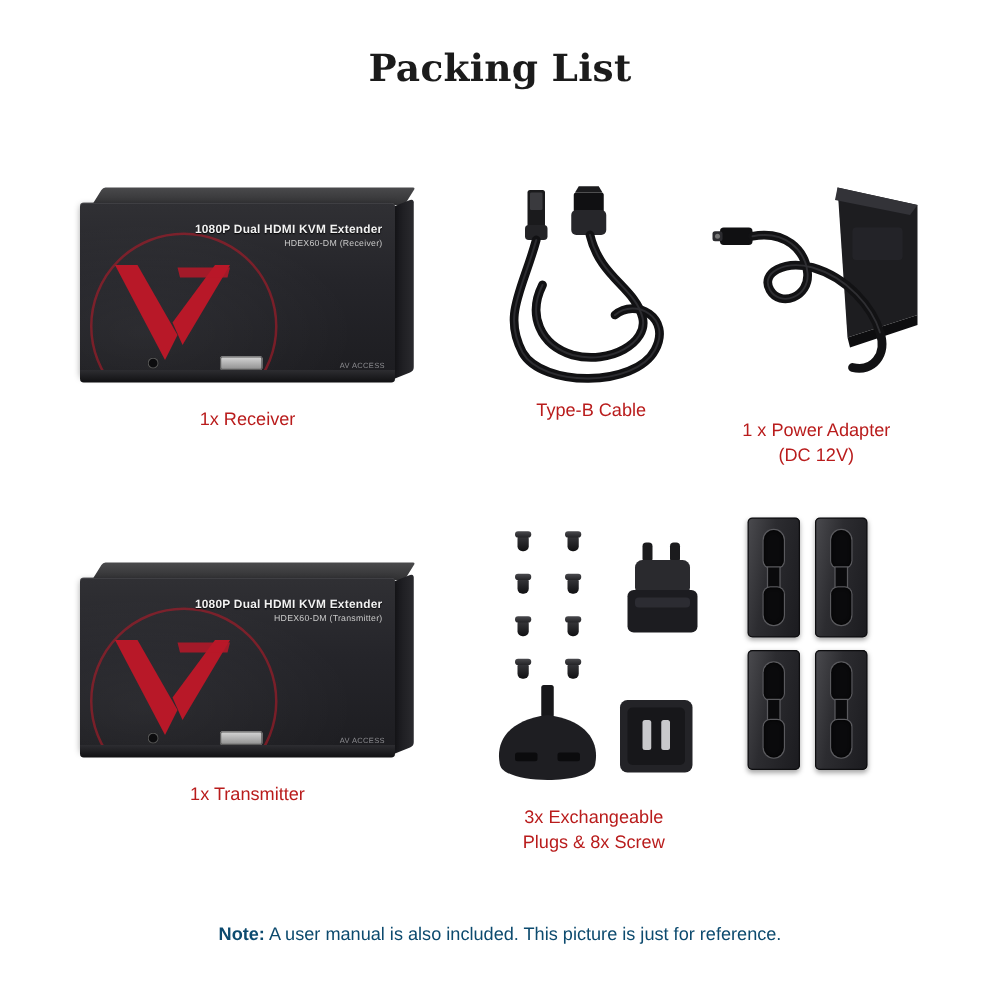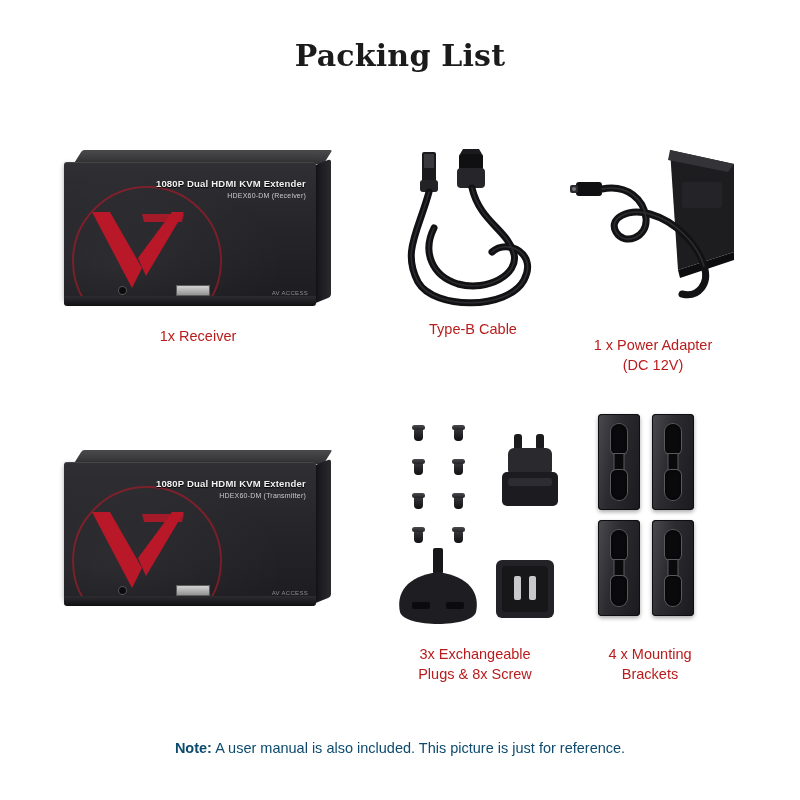--- a/index.html
+++ b/index.html
@@ -278,20 +278,21 @@
         <div class="ext-sub">HDEX60-DM (Transmitter)</div>
         <div class="ports">
           <div class="pwr-jack"></div>
           <div class="hdmi"></div>
           <div class="silk">AV ACCESS</div>
         </div>
       </div>
       <div class="ext-bottom"></div>
     </div>
   </div>
+  <div class="caption" style="width:280px; margin-top:6px;">1x Transmitter</div>
 </div>
 
 <div class="row" style="left:380px; top:410px;">
   <div class="plugs-wrap">
 
     <div class="screw" style="left:34px;  top:18px;"></div>
     <div class="screw" style="left:74px;  top:18px;"></div>
     <div class="screw" style="left:34px;  top:52px;"></div>
     <div class="screw" style="left:74px;  top:52px;"></div>
     <div class="screw" style="left:34px;  top:86px;"></div>
@@ -343,21 +344,17 @@
       <div class="hole top"></div>
       <div class="waist"></div>
       <div class="hole bot"></div>
     </div>
     <div class="bracket" style="left:62px; top:110px;">
       <div class="hole top"></div>
       <div class="waist"></div>
       <div class="hole bot"></div>
     </div>
   </div>
-  <div class="caption" style="width:120px; margin-top:4px;">
-    <div>4 x Mounting</div>
-    <div>Brackets</div>
-  </div>
 </div>
 
 <div class="note">
   <b>Note:</b><span> A user manual is also included. This picture is just for reference.</span>
 </div>
 
 </body></html>

